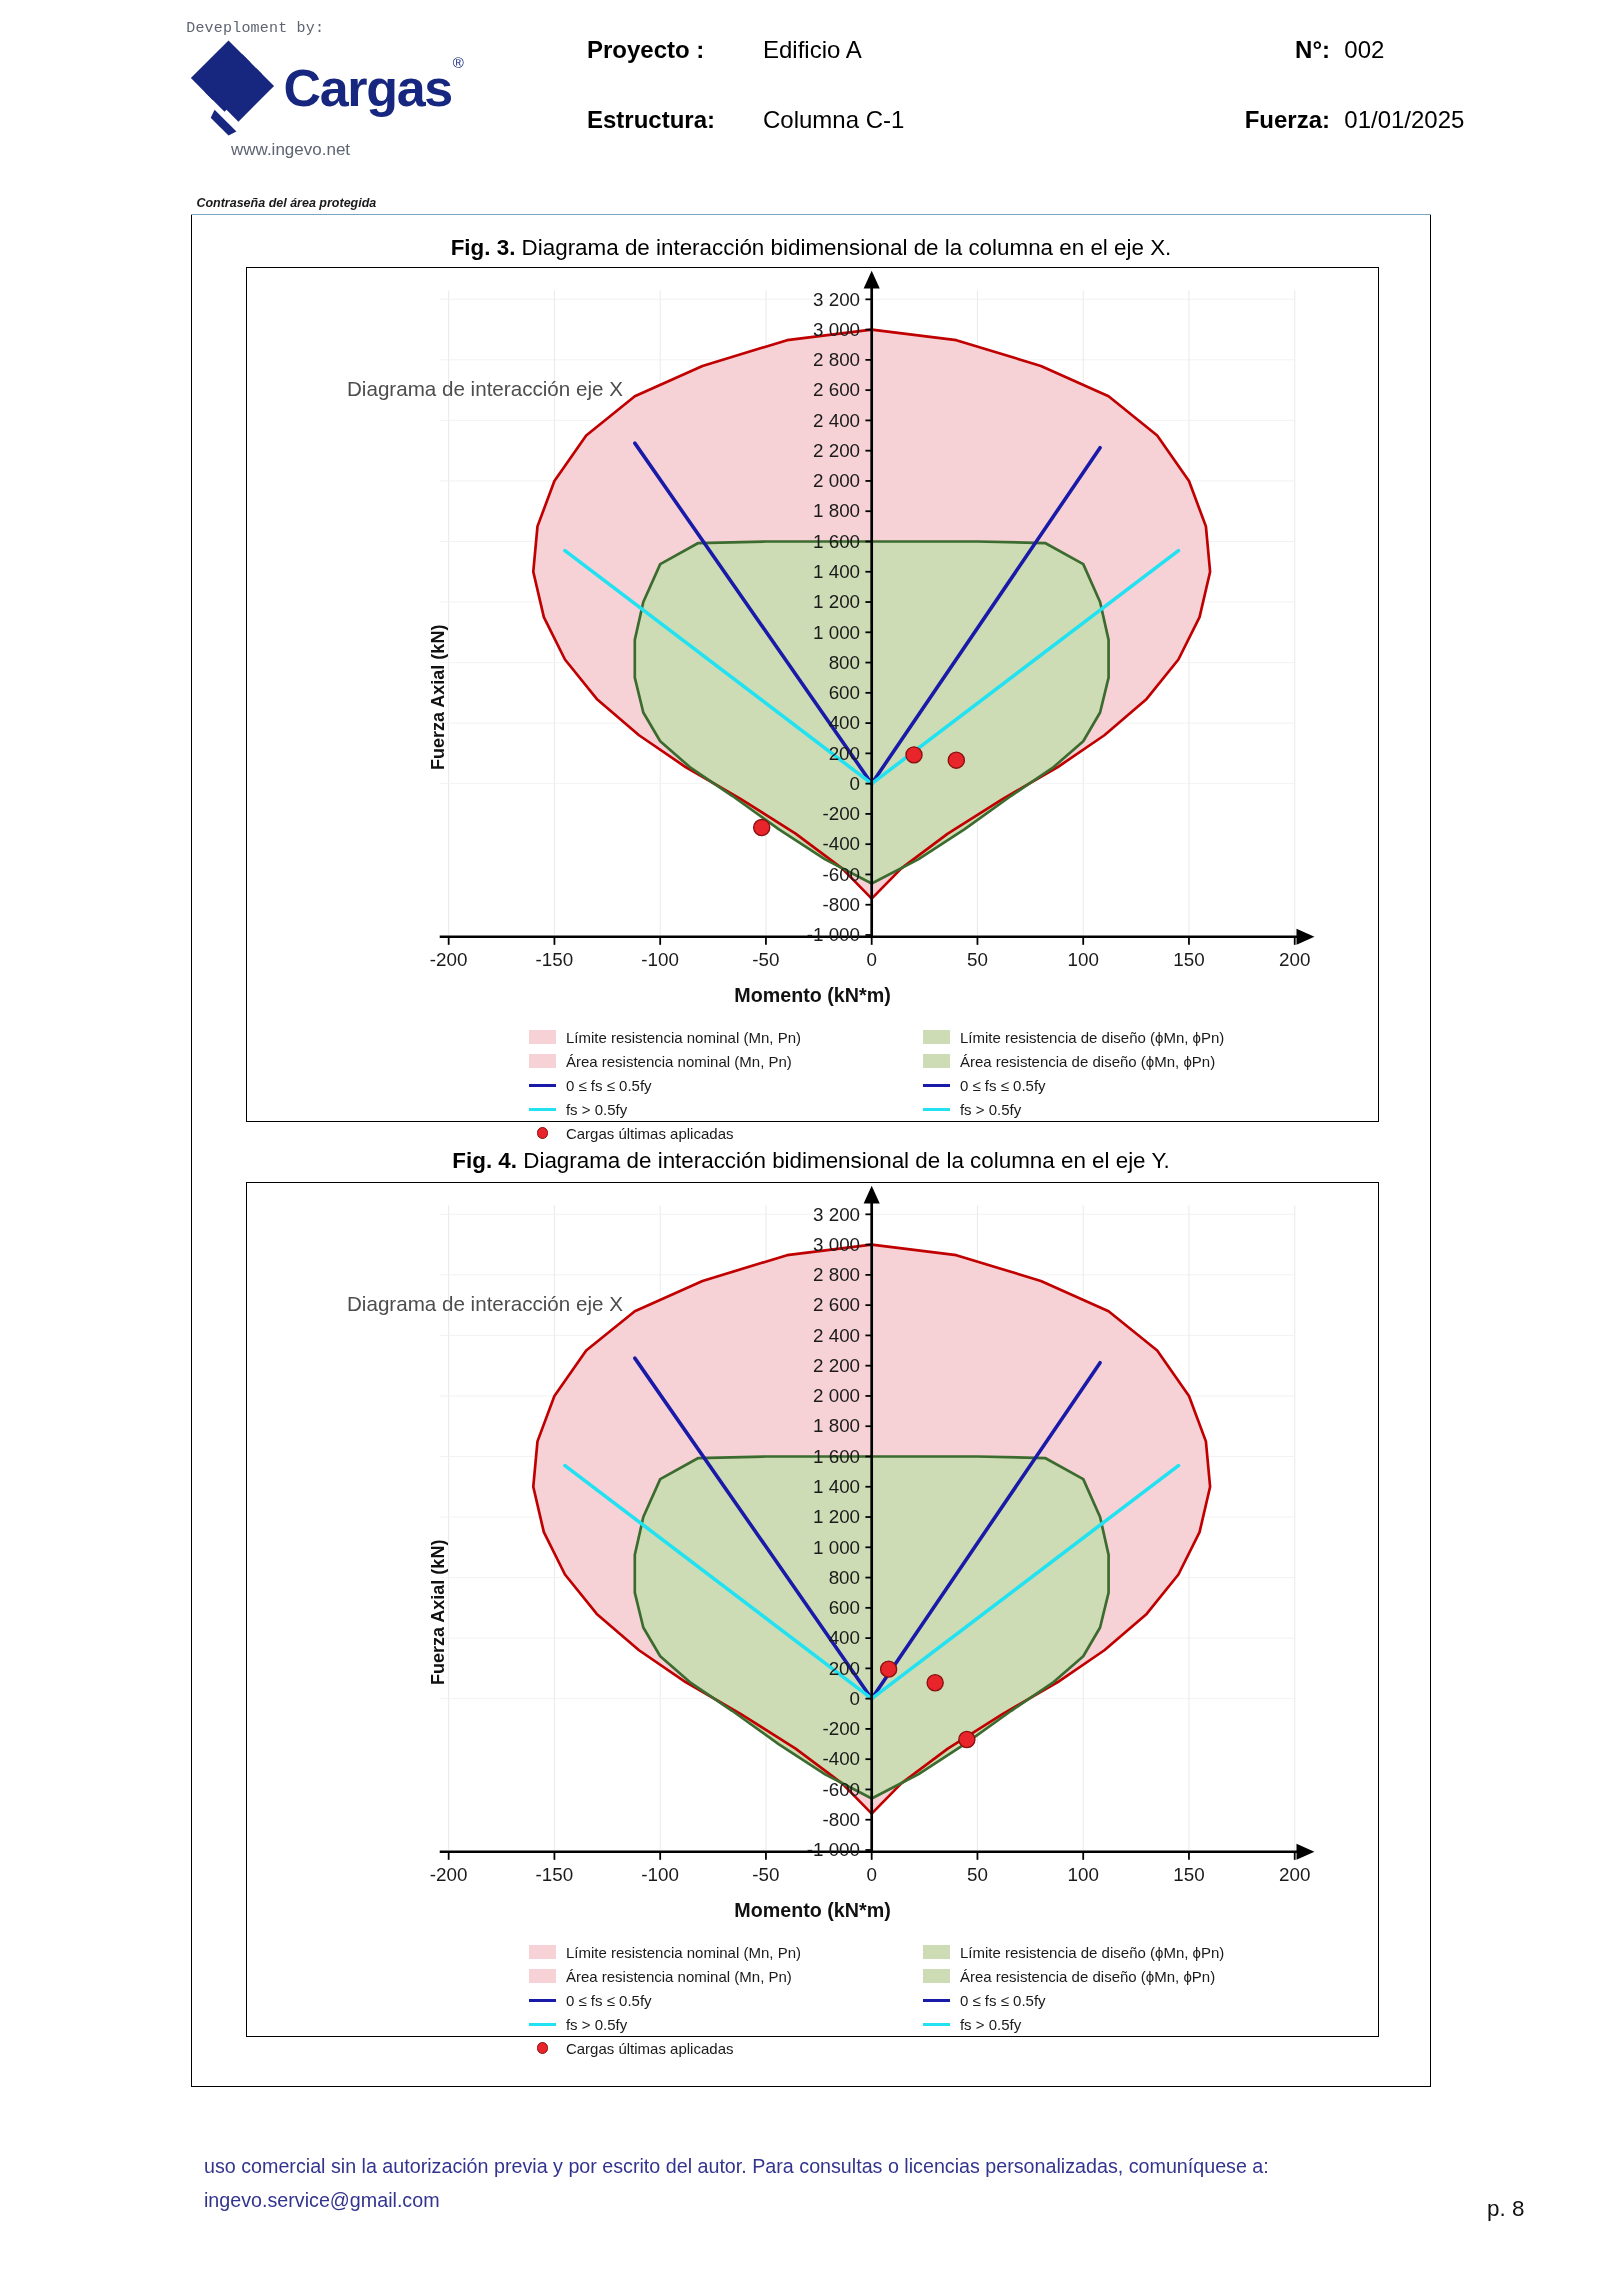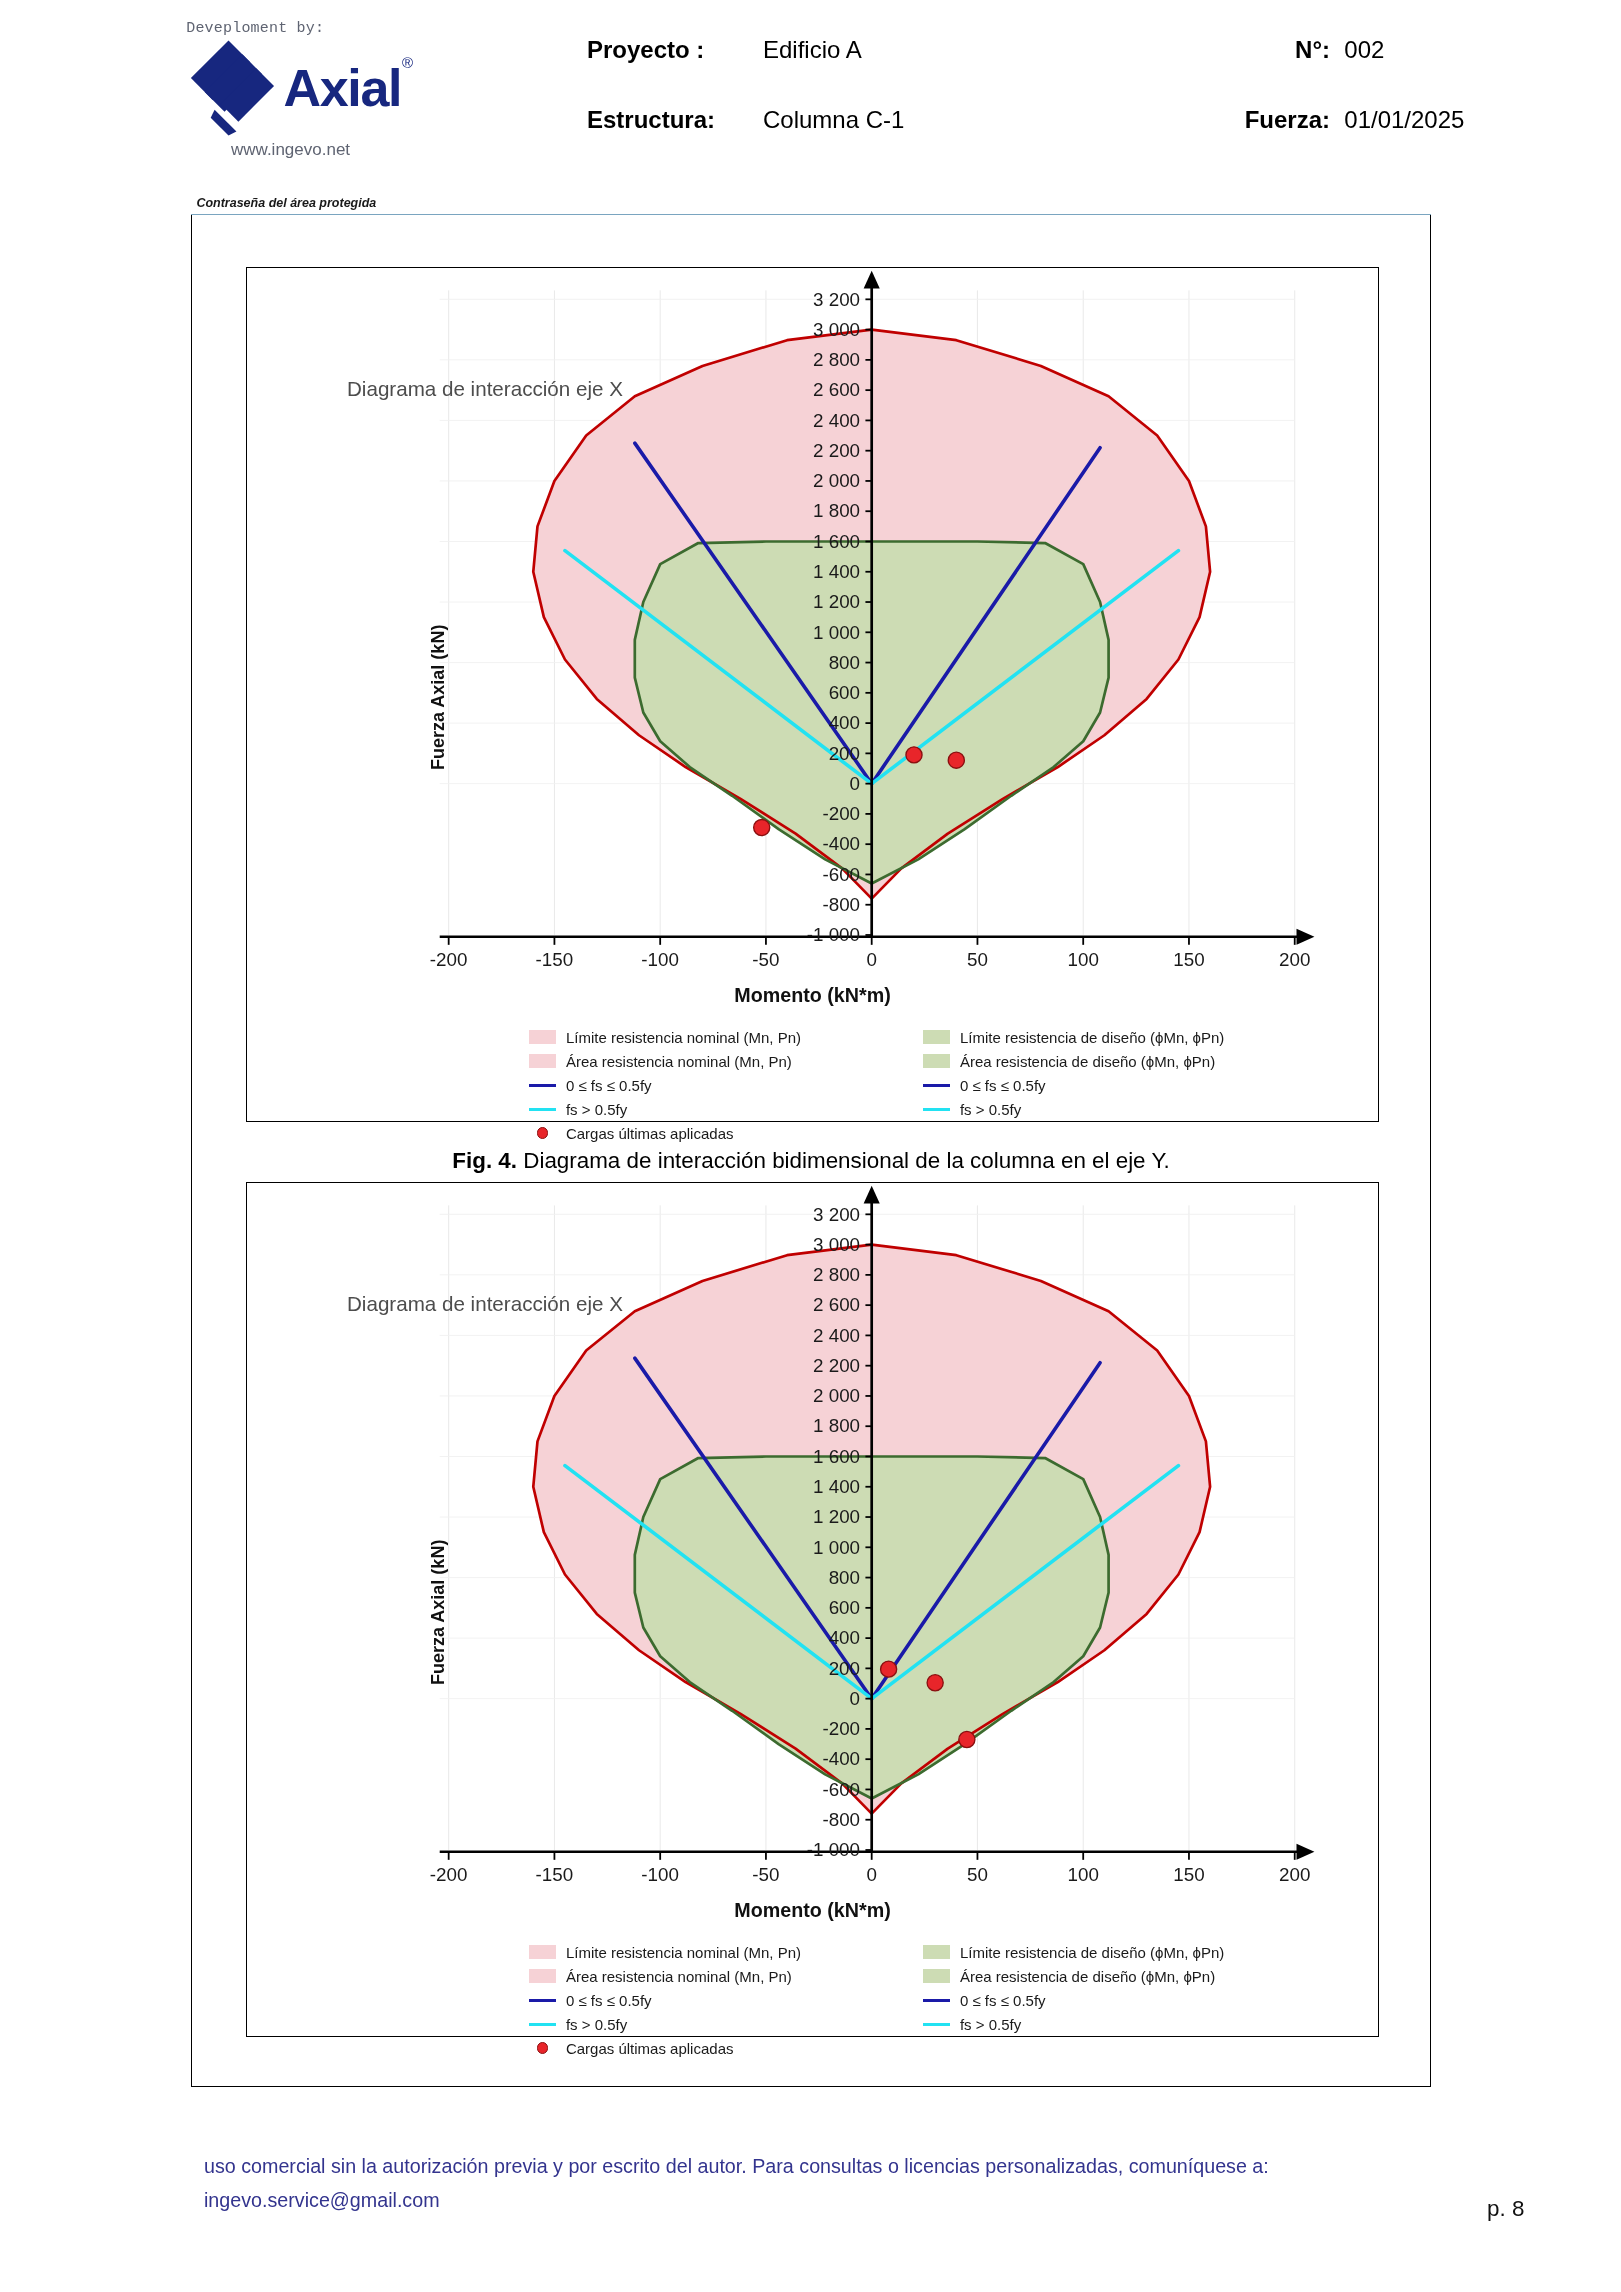--- a/index.html
+++ b/index.html
@@ -227,21 +227,21 @@
     <div class="logo-row">
       <svg class="logo-mark" viewBox="0 0 100 100">
         <g fill="#17277f">
           <polygon points="50,2 72,24 34,62 12,40"></polygon>
           <polygon points="64,16 84,36 46,74 26,54"></polygon>
           <polygon points="78,30 96,48 60,84 42,66"></polygon>
           <polygon points="36,72 58,94 50,98 32,80"></polygon>
         </g>
       </svg>
       <div class="logo-word">
-        <span>Axial</span><sup>®</sup>
+        <span>Cargas</span><sup>®</sup>
       </div>
     </div>
     <div class="logo-url">www.ingevo.net</div>
   </div>
 
   <div class="hdr-fields">
     <div class="hdr-line">
       <span class="hdr-lbl">Proyecto :</span>
       <span class="hdr-val">Edificio A</span>
       <span class="hdr-lbl-r">N°:</span>
@@ -255,20 +255,23 @@
     </div>
   </div>
 </div>
 
 <div class="protected-bar">
   <span>Contraseña del área protegida</span>
 </div>
 
 <div class="body-frame">
 
+  <div class="fig-caption" style="margin-top:19.7px;">
+    <b>Fig. 3.</b><span> Diagrama de interacción bidimensional de la columna en el eje X.</span>
+  </div>
   <div class="chart-card" id="card0" style="position:absolute; left:54px; top:52px; width:1133px; height:855px;">
     <div class="chart-inner" id="inner0"><svg width="1133" height="855" viewBox="0 0 1265 955">
           <rect x="215" y="25" width="965" height="730" fill="#ffffff"></rect>
           <g>
             <line x1="225" y1="25" x2="225" y2="745" stroke="#e6e6e6" stroke-width="1"></line>
             <line x1="343.125" y1="25" x2="343.125" y2="745" stroke="#e6e6e6" stroke-width="1"></line>
             <line x1="461.25" y1="25" x2="461.25" y2="745" stroke="#e6e6e6" stroke-width="1"></line>
             <line x1="579.375" y1="25" x2="579.375" y2="745" stroke="#e6e6e6" stroke-width="1"></line>
             <line x1="697.5" y1="25" x2="697.5" y2="745" stroke="#e6e6e6" stroke-width="1"></line>
             <line x1="815.625" y1="25" x2="815.625" y2="745" stroke="#e6e6e6" stroke-width="1"></line>

